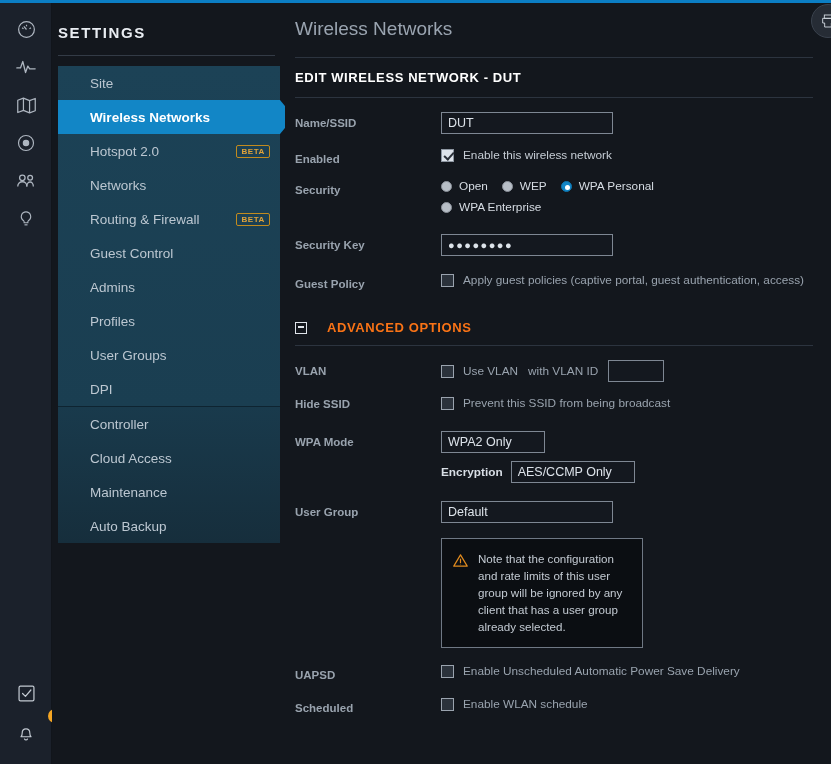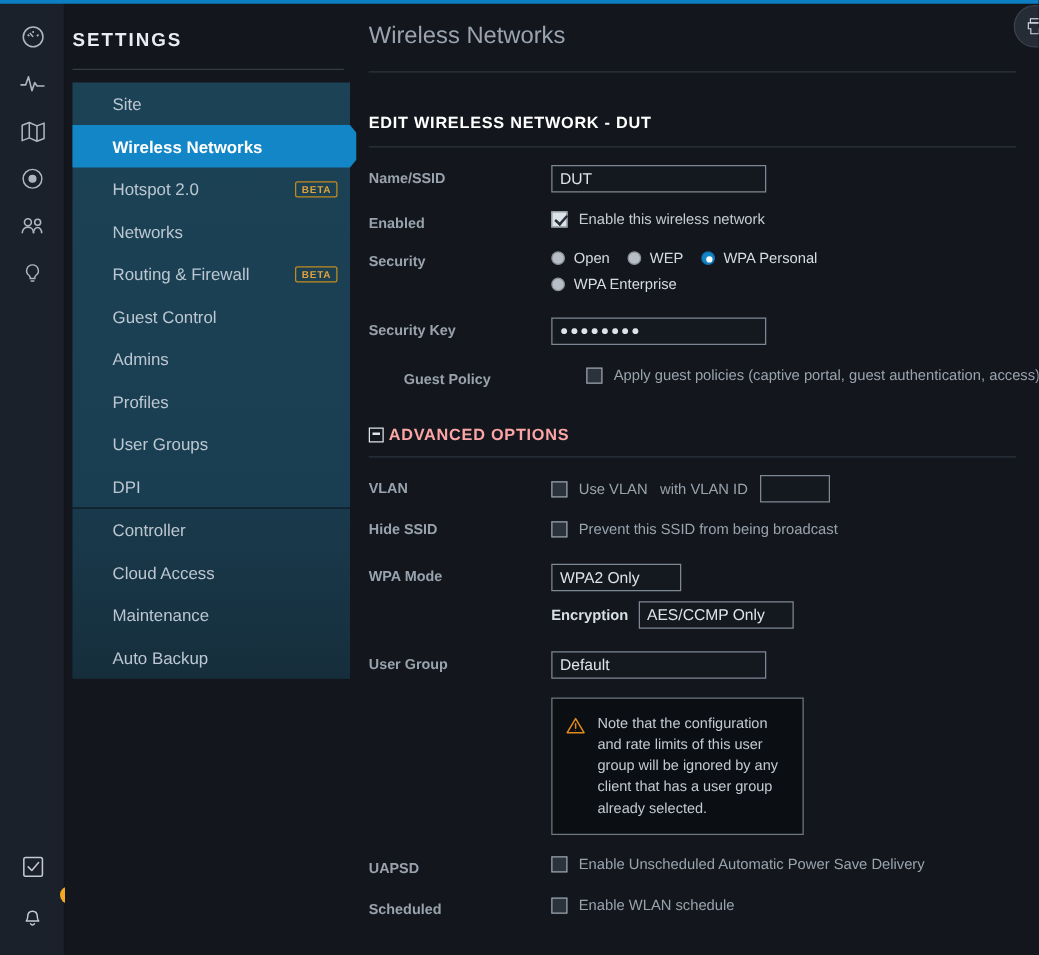--- a/index.html
+++ b/index.html
@@ -122,21 +122,21 @@
     font-size: 19px;
     font-weight: normal;
     padding: 18px 0 0 0;
   }
   .title-rule { height: 1px; background: #2c343f; margin: 17px 18px 0 0; }
   .section-title {
     color: #ffffff;
     font-size: 13px;
     font-weight: bold;
     letter-spacing: 0.6px;
-    margin-top: 32px;
+    margin-top: 12px;
   }
   .section-rule { height: 1px; background: #2c343f; margin: 12px 18px 0 0; }
 
   .row { display: flex; align-items: flex-start; margin-top: 14px; }
   .lbl {
     width: 146px; flex: 0 0 146px;
     color: #99a3ae;
     font-size: 11.5px;
     font-weight: bold;
     padding-top: 5px;
@@ -217,22 +217,22 @@
     border: 1.5px solid #dfe4ea;
     position: relative;
     flex: 0 0 12px;
   }
   .collapse-box::after {
     content: "";
     position: absolute; left: 1.5px; top: 3.6px;
     width: 6px; height: 1.6px; background: #dfe4ea;
   }
   .adv-text {
-    color: #fca5a5; font-size: 13px; font-weight: bold;
-    letter-spacing: 0.6px; margin-left: 4px;
+    color: #f97316; font-size: 13px; font-weight: bold;
+    letter-spacing: 0.6px; margin-left: 20px;
   }
 
   .inline-lbl {
     color: #d8dee5; font-size: 11.8px;
     font-weight: bold;
     margin-right: 8px;
   }
   .encrow { display: flex; align-items: center; margin-top: 8px; padding-left: 0px; }
 
   .note {
@@ -444,21 +444,21 @@
       </div>
     </div>
 
     <div class="row" style="margin-top:20px;">
       <div class="lbl">Security Key</div>
       <div class="ctl">
         <div class="fakeinput w-wide pwd-dots" style="display:flex;align-items:center;">●●●●●●●●</div>
       </div>
     </div>
 
-    <div class="row" style="margin-top:17px;margin-left:28px;">
+    <div class="row" style="margin-top:17px;">
       <div class="lbl">Guest Policy</div>
       <div class="ctl">
         <div class="cbline">
           <span class="cb"></span>
           <span class="cbtxt dim">Apply guest policies (captive portal, guest authentication, access)</span>
         </div>
       </div>
     </div>
 
     <div class="adv-head">

